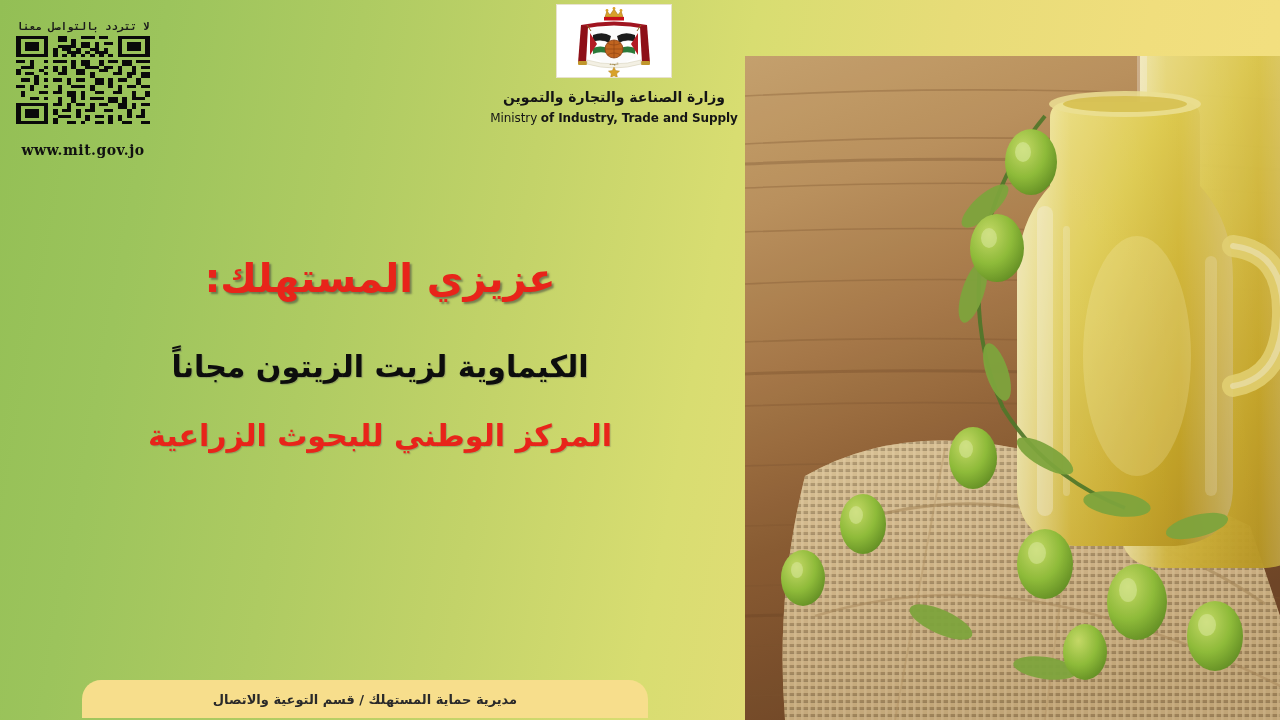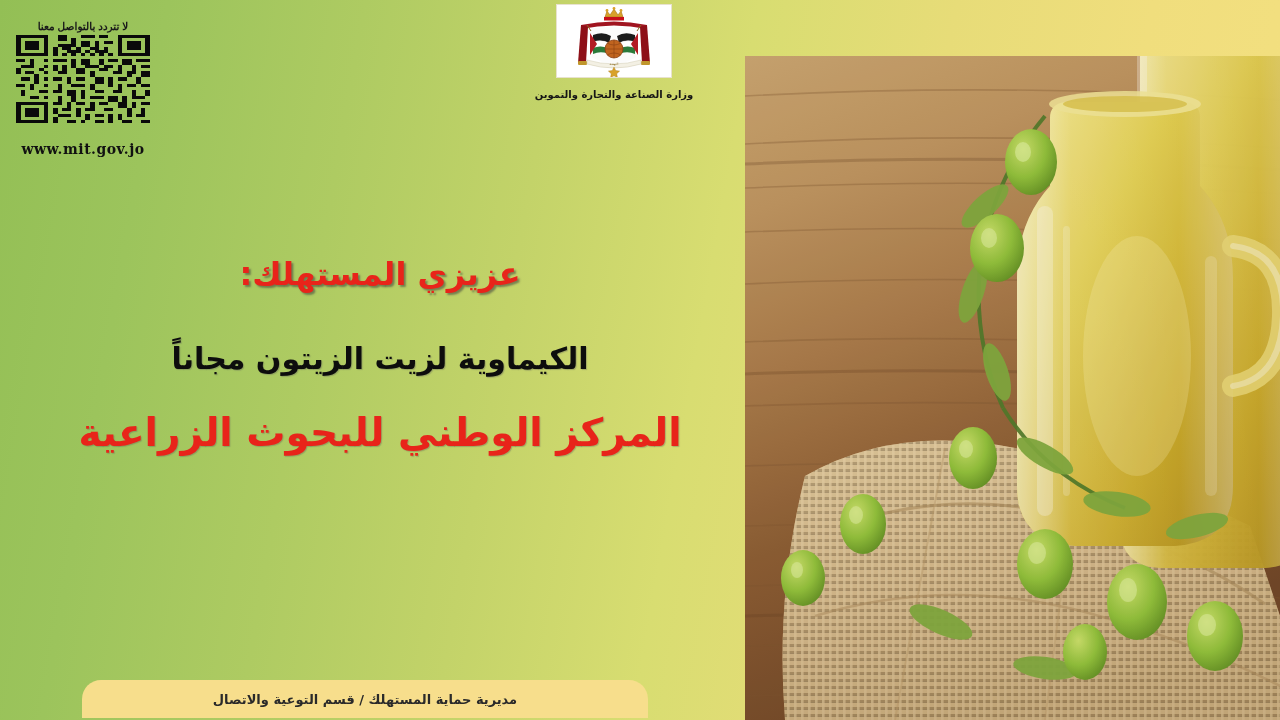--- a/index.html
+++ b/index.html
@@ -26,21 +26,21 @@
   }
 
   
   .qr-block {
     position: absolute;
     left: 8px;
     top: 20px;
     width: 150px;
   }
   .qr-tagline {
-    font-family: Liberation Sans, sans-serif;
+    font-family: Liberation Mono, monospace;
     direction: rtl;
     text-align: center;
     font-size: 10.5px;
     font-weight: bold;
     color: #1a1a1a;
     letter-spacing: 0px;
     margin-bottom: 3px;
     white-space: nowrap;
   }
   .qr-img {
@@ -72,21 +72,21 @@
     height: 72px;
     margin: 0 auto;
     background: #ffffff;
     border: 1px solid #e8e2cf;
     position: relative;
     overflow: hidden;
   }
   .emblem-frame svg { display: block; }
   .ministry-ar {
     direction: rtl;
-    font-size: 10px;
+    font-size: 14px;
     font-weight: bold;
     color: #151515;
     margin-top: 11px;
     letter-spacing: 0px;
     white-space: nowrap;
   }
   .ministry-en {
     font-size: 12px;
     color: #151515;
     margin-top: 6px;
@@ -114,35 +114,35 @@
     top: 255px;
     width: 680px;
     direction: rtl;
     text-align: center;
   }
   .line {
     white-space: nowrap;
     font-weight: bold;
   }
   .line.headline {
-    font-size: 32px;
+    font-size: 40px;
     color: #e8241a;
     text-shadow: 2px 2px 2px rgba(60,60,60,0.55);
     margin-bottom: 48px;
     letter-spacing: 0px;
   }
   .line.body {
     font-size: 30px;
     color: #0d0d0d;
     text-shadow: 1px 1px 1px rgba(90,90,90,0.35);
     margin-bottom: 34px;
     letter-spacing: 0px;
   }
   .line.accent {
-    font-size: 39px;
+    font-size: 30px;
     color: #e8241a;
     text-shadow: 1px 1px 1px rgba(90,90,90,0.35);
     margin-bottom: 41px;
   }
   .line.phone {
     font-family: "DejaVu Serif", "Liberation Serif", serif;
     font-size: 34px;
     font-weight: normal;
     color: #141414;
     text-shadow: 1px 1px 1px rgba(90,90,90,0.35);
@@ -357,20 +357,21 @@
         <circle cx="57" cy="44" r="9" fill="#c0641f" stroke="#8a3f12" stroke-width="0.8"></circle>
         <path d="M48 44 H66 M57 35 V53 M50 38 Q57 42 64 38 M50 50 Q57 46 64 50" stroke="#8a3f12" stroke-width="0.6" fill="none"></path>
 
         <path d="M30 55 Q57 63 84 55 L84 59 Q57 67 30 59 Z" fill="#f3f0e4" stroke="#cfc9ae" stroke-width="0.5"></path>
         <text x="57" y="60" font-size="3.2" text-anchor="middle" fill="#8a6a20" font-family="DejaVu Sans, sans-serif">النهضة</text>
 
         <path d="M57 62 l1.7 3.6 3.9 .5 -2.9 2.7 .8 3.9 -3.5-1.9 -3.5 1.9 .8-3.9 -2.9-2.7 3.9-.5 Z" fill="#d8a12a" stroke="#a8761a" stroke-width="0.4"></path>
       </svg>
     </div>
     <div class="ministry-ar">وزارة الصناعة والتجارة والتموين</div>
+    <div class="ministry-en"><span>Ministry </span><span class="b">of Industry, Trade and Supply</span></div>
   </div>
 
   <div class="photo">
     <svg viewBox="0 0 535 664" preserveAspectRatio="none" aria-hidden="true">
       <defs>
         <linearGradient id="wood" x1="0" y1="0" x2="0.3" y2="1">
           <stop offset="0%" stop-color="#c9a571"></stop>
           <stop offset="22%" stop-color="#bd9460"></stop>
           <stop offset="45%" stop-color="#a87a4a"></stop>
           <stop offset="70%" stop-color="#8a5c33"></stop>

